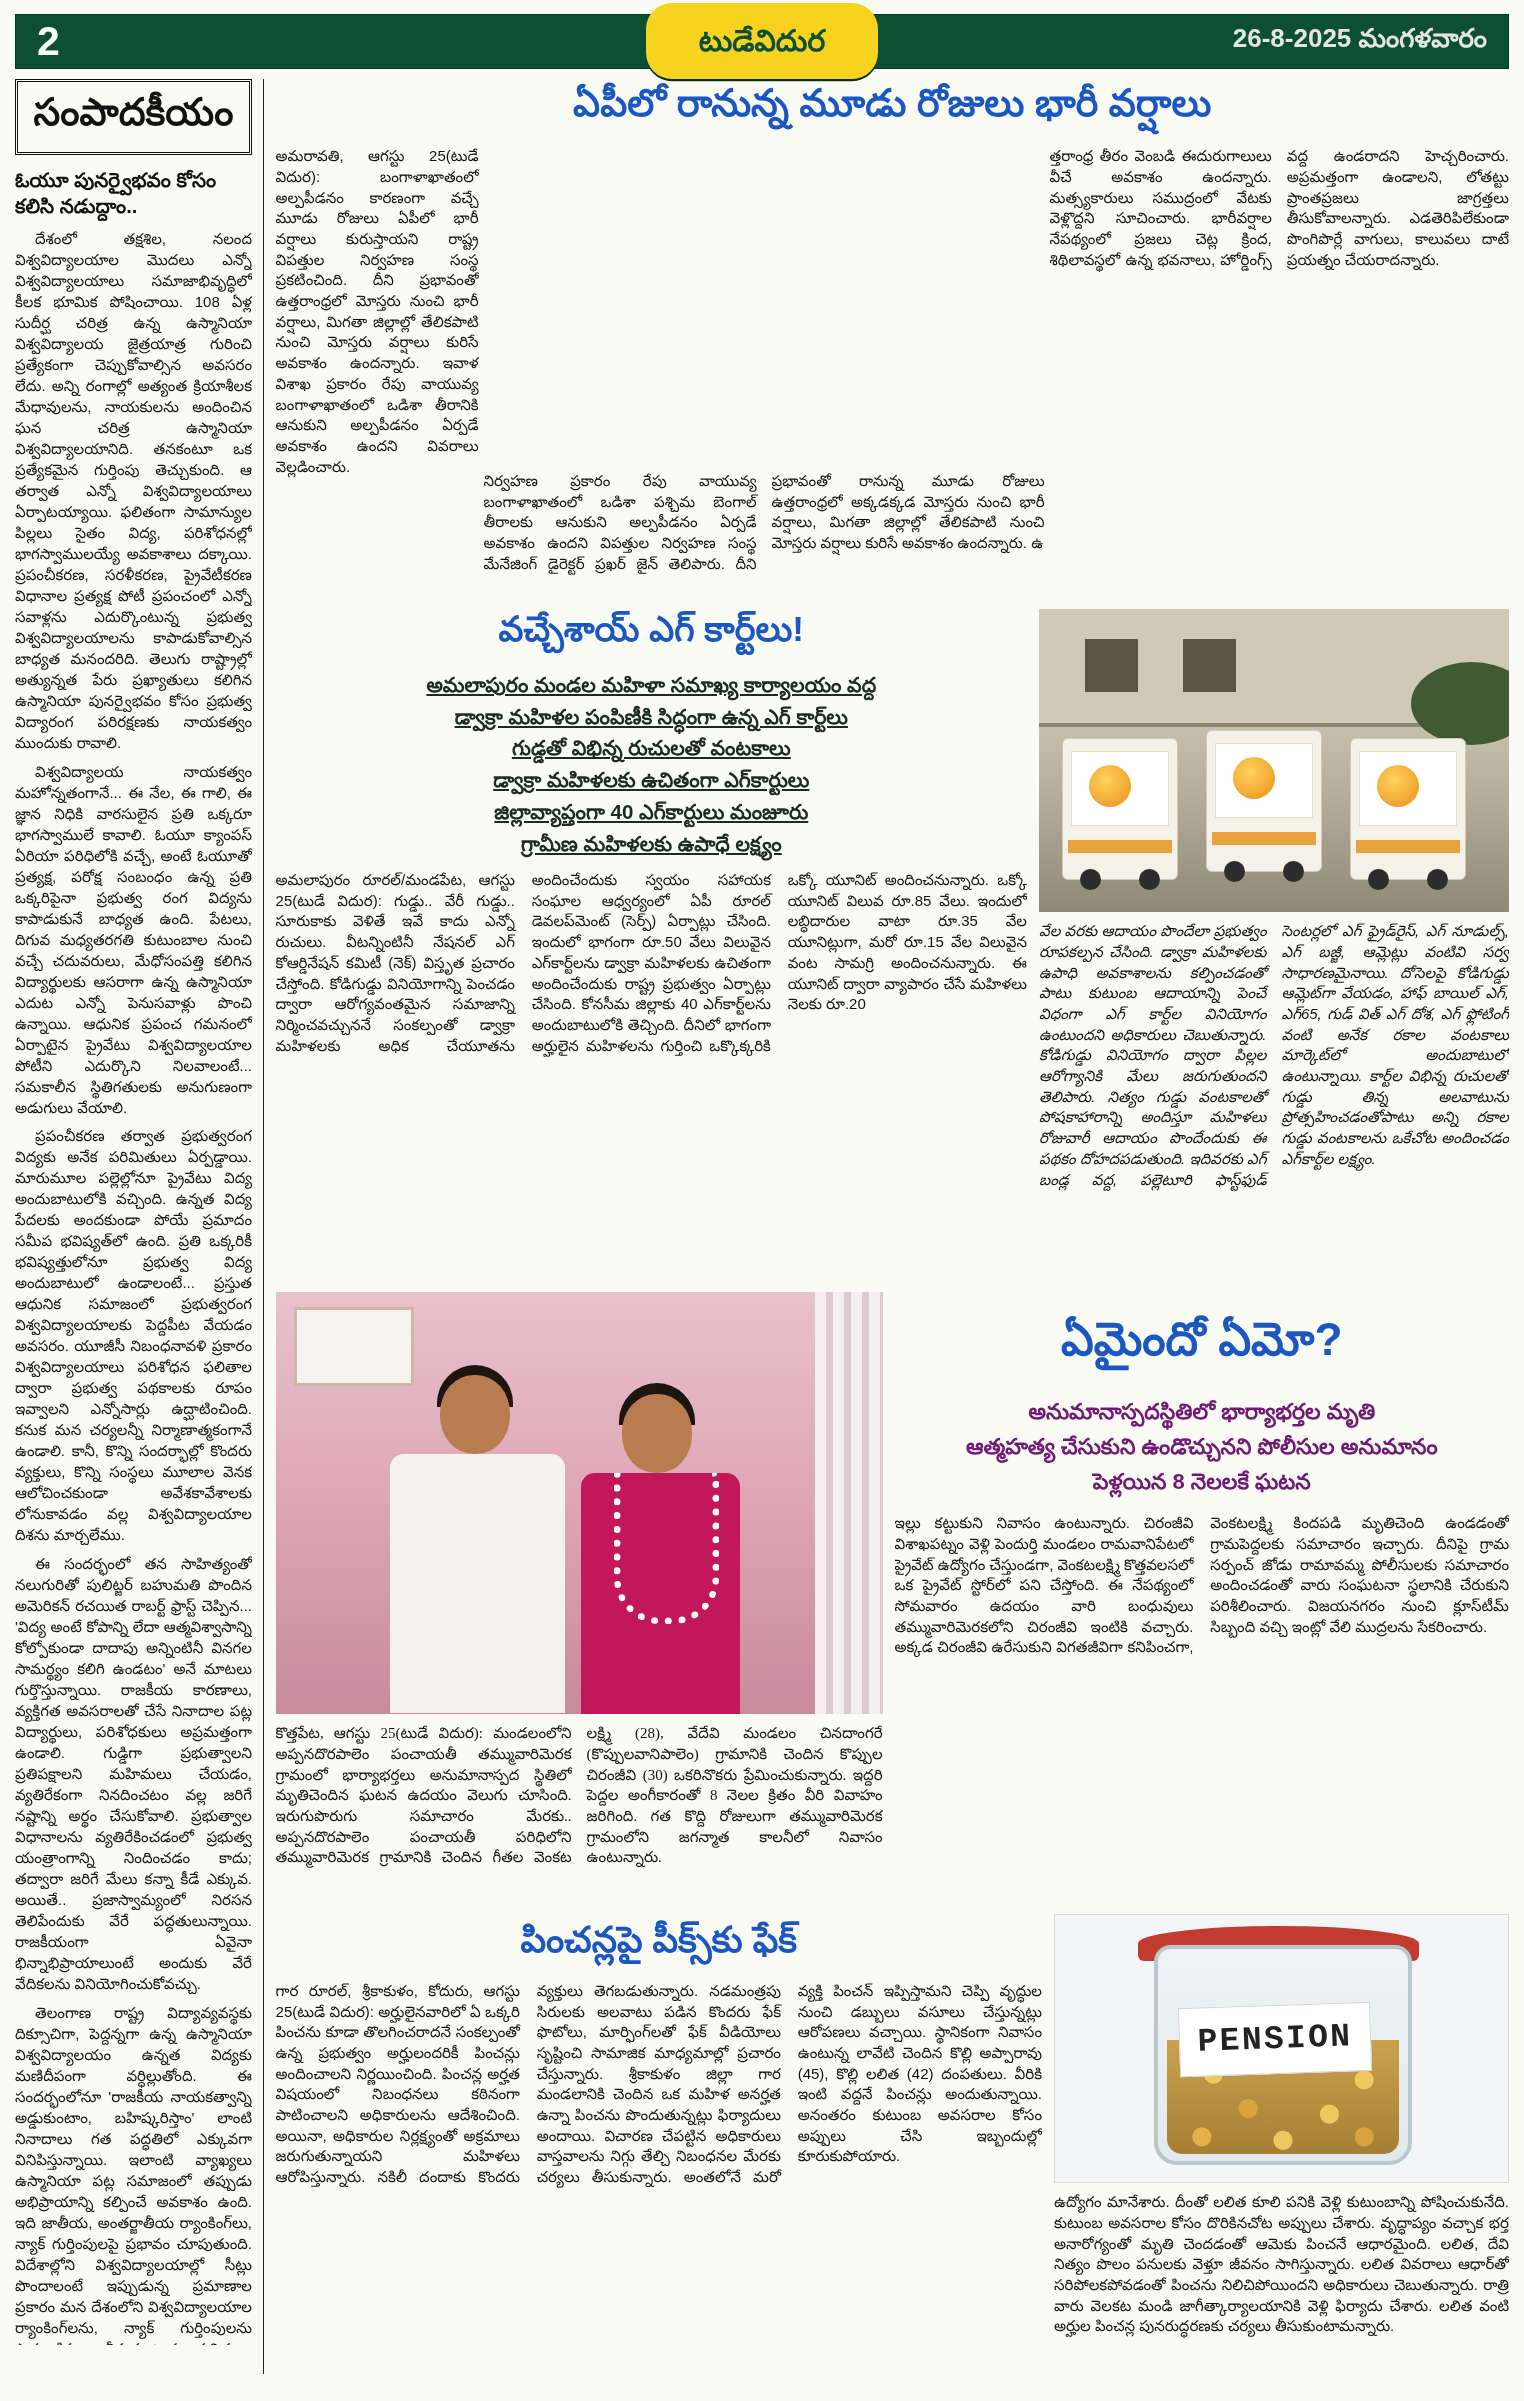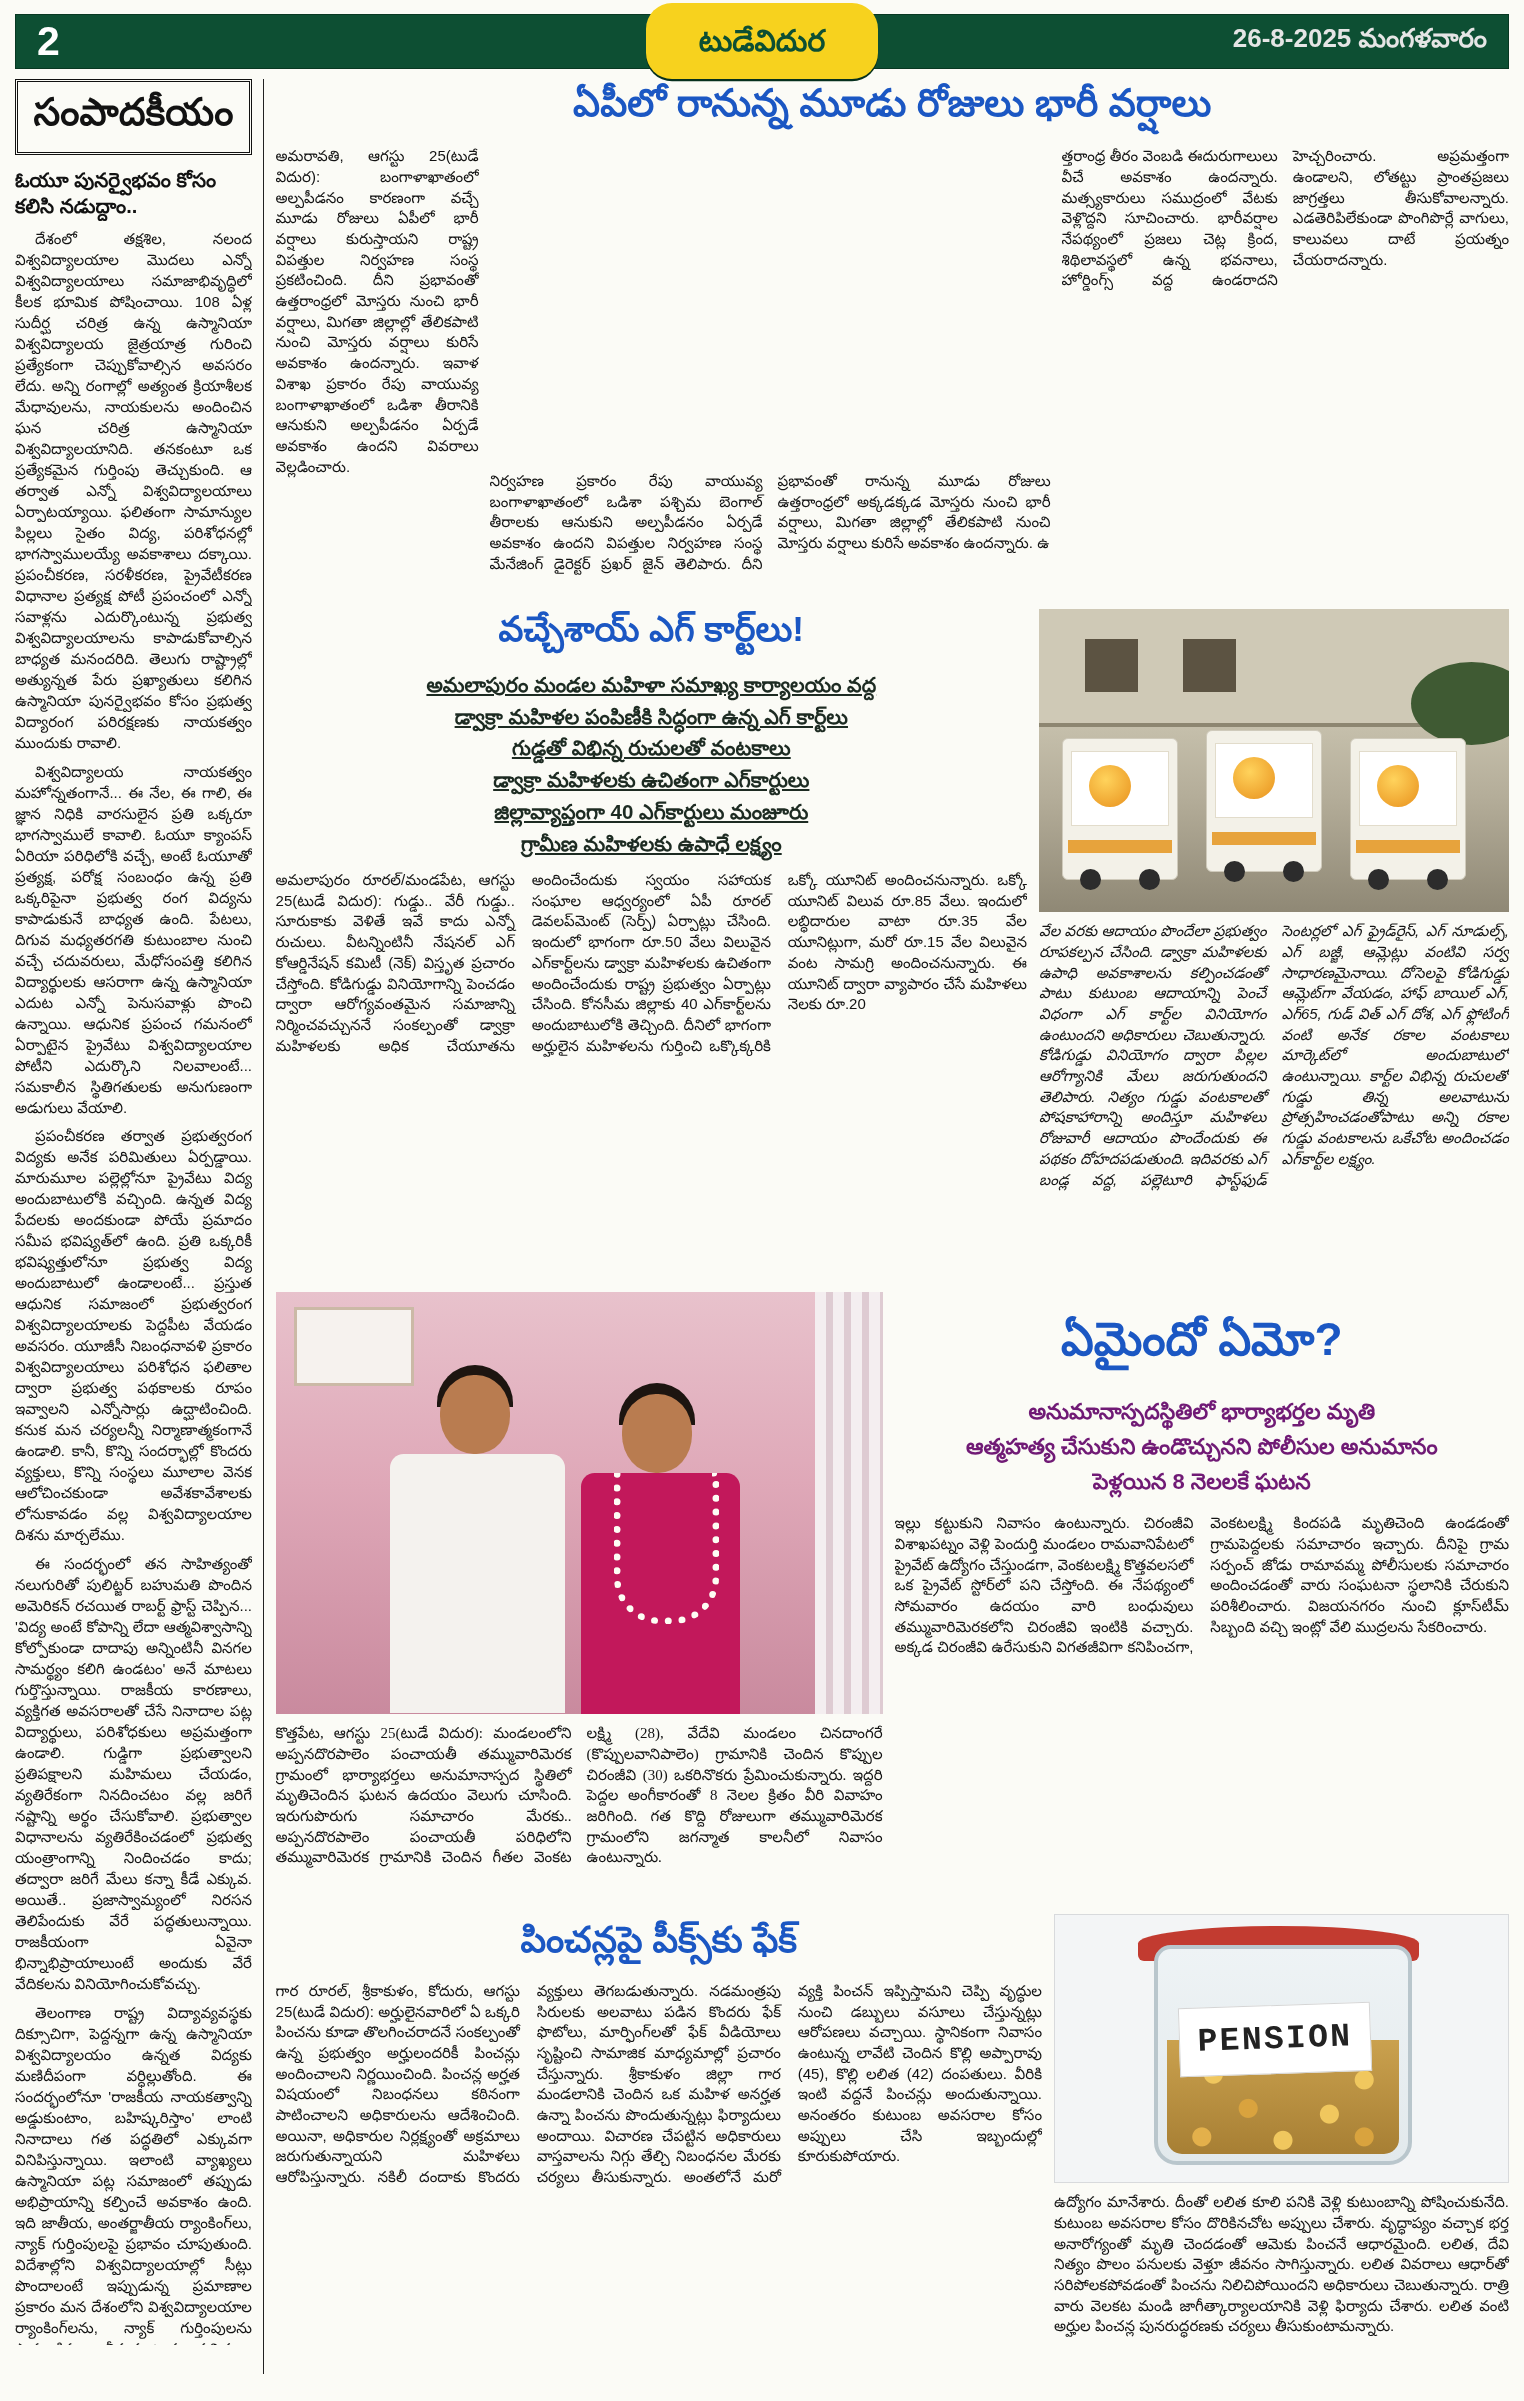--- a/index.html
+++ b/index.html
@@ -19,21 +19,21 @@
   .editorial{width:237px;flex:none;border-right:1.5px solid #222;padding-right:10.6px;box-sizing:content-box;overflow:hidden;}
   .ed-title{border:3.8px double #111;text-align:center;font-size:38px;font-weight:bold;padding:9px 3px;margin-bottom:12px;}
   .ed-sub{font-weight:bold;font-size:20px;margin:3px 0 9px;line-height:1.3;}
   .ed-body{overflow:hidden;height:2117px;}
   .ed-body p{font-size:15px;line-height:1.4;text-align:justify;margin:0 0 7.6px;text-indent:20px;}
   .main{flex:1;display:flex;flex-direction:column;min-width:0;}
   .body-text{font-size:15px;line-height:1.38;text-align:justify;overflow:hidden;}
   .headline{color:#1b57c3;font-weight:bold;text-align:center;margin:0;}
   
   .rain-headline{font-size:38px;margin:3px 0 12px;}
-  .rain-row{display:flex;gap:11px;height:448px;}
+  .rain-row{display:flex;gap:5px;height:448px;}
   .rain-colA{width:203px;flex:none;}
   .rain-mid{width:561px;flex:none;display:flex;flex-direction:column;gap:7.6px;align-items:center;}
   .rain-photo{height:317px;position:relative;overflow:hidden;background:
     linear-gradient(180deg,#17222f 0%,#2c3c50 30%,#5a6e7d 55%,#93a2a8 78%,#6d7a7c 100%);}
   .rain-streaks{position:absolute;inset:0;opacity:.45;
     background:repeating-linear-gradient(105deg,rgba(255,255,255,.35) 0 1.5px,transparent 1.5px 12px);}
   .rain-ovl{position:absolute;right:18px;top:65px;text-align:center;}
   .ovl1{font-size:49px;font-weight:900;color:#ffd91c;
     text-shadow:-2.3px -2.3px 0 #10306e,2.3px -2.3px 0 #10306e,-2.3px 2.3px 0 #10306e,2.3px 2.3px 0 #10306e,4.6px 5.3px 2.3px rgba(0,0,0,.55);}
   .ovl2{font-size:53px;font-weight:900;color:#cdea2e;margin-top:10.6px;

